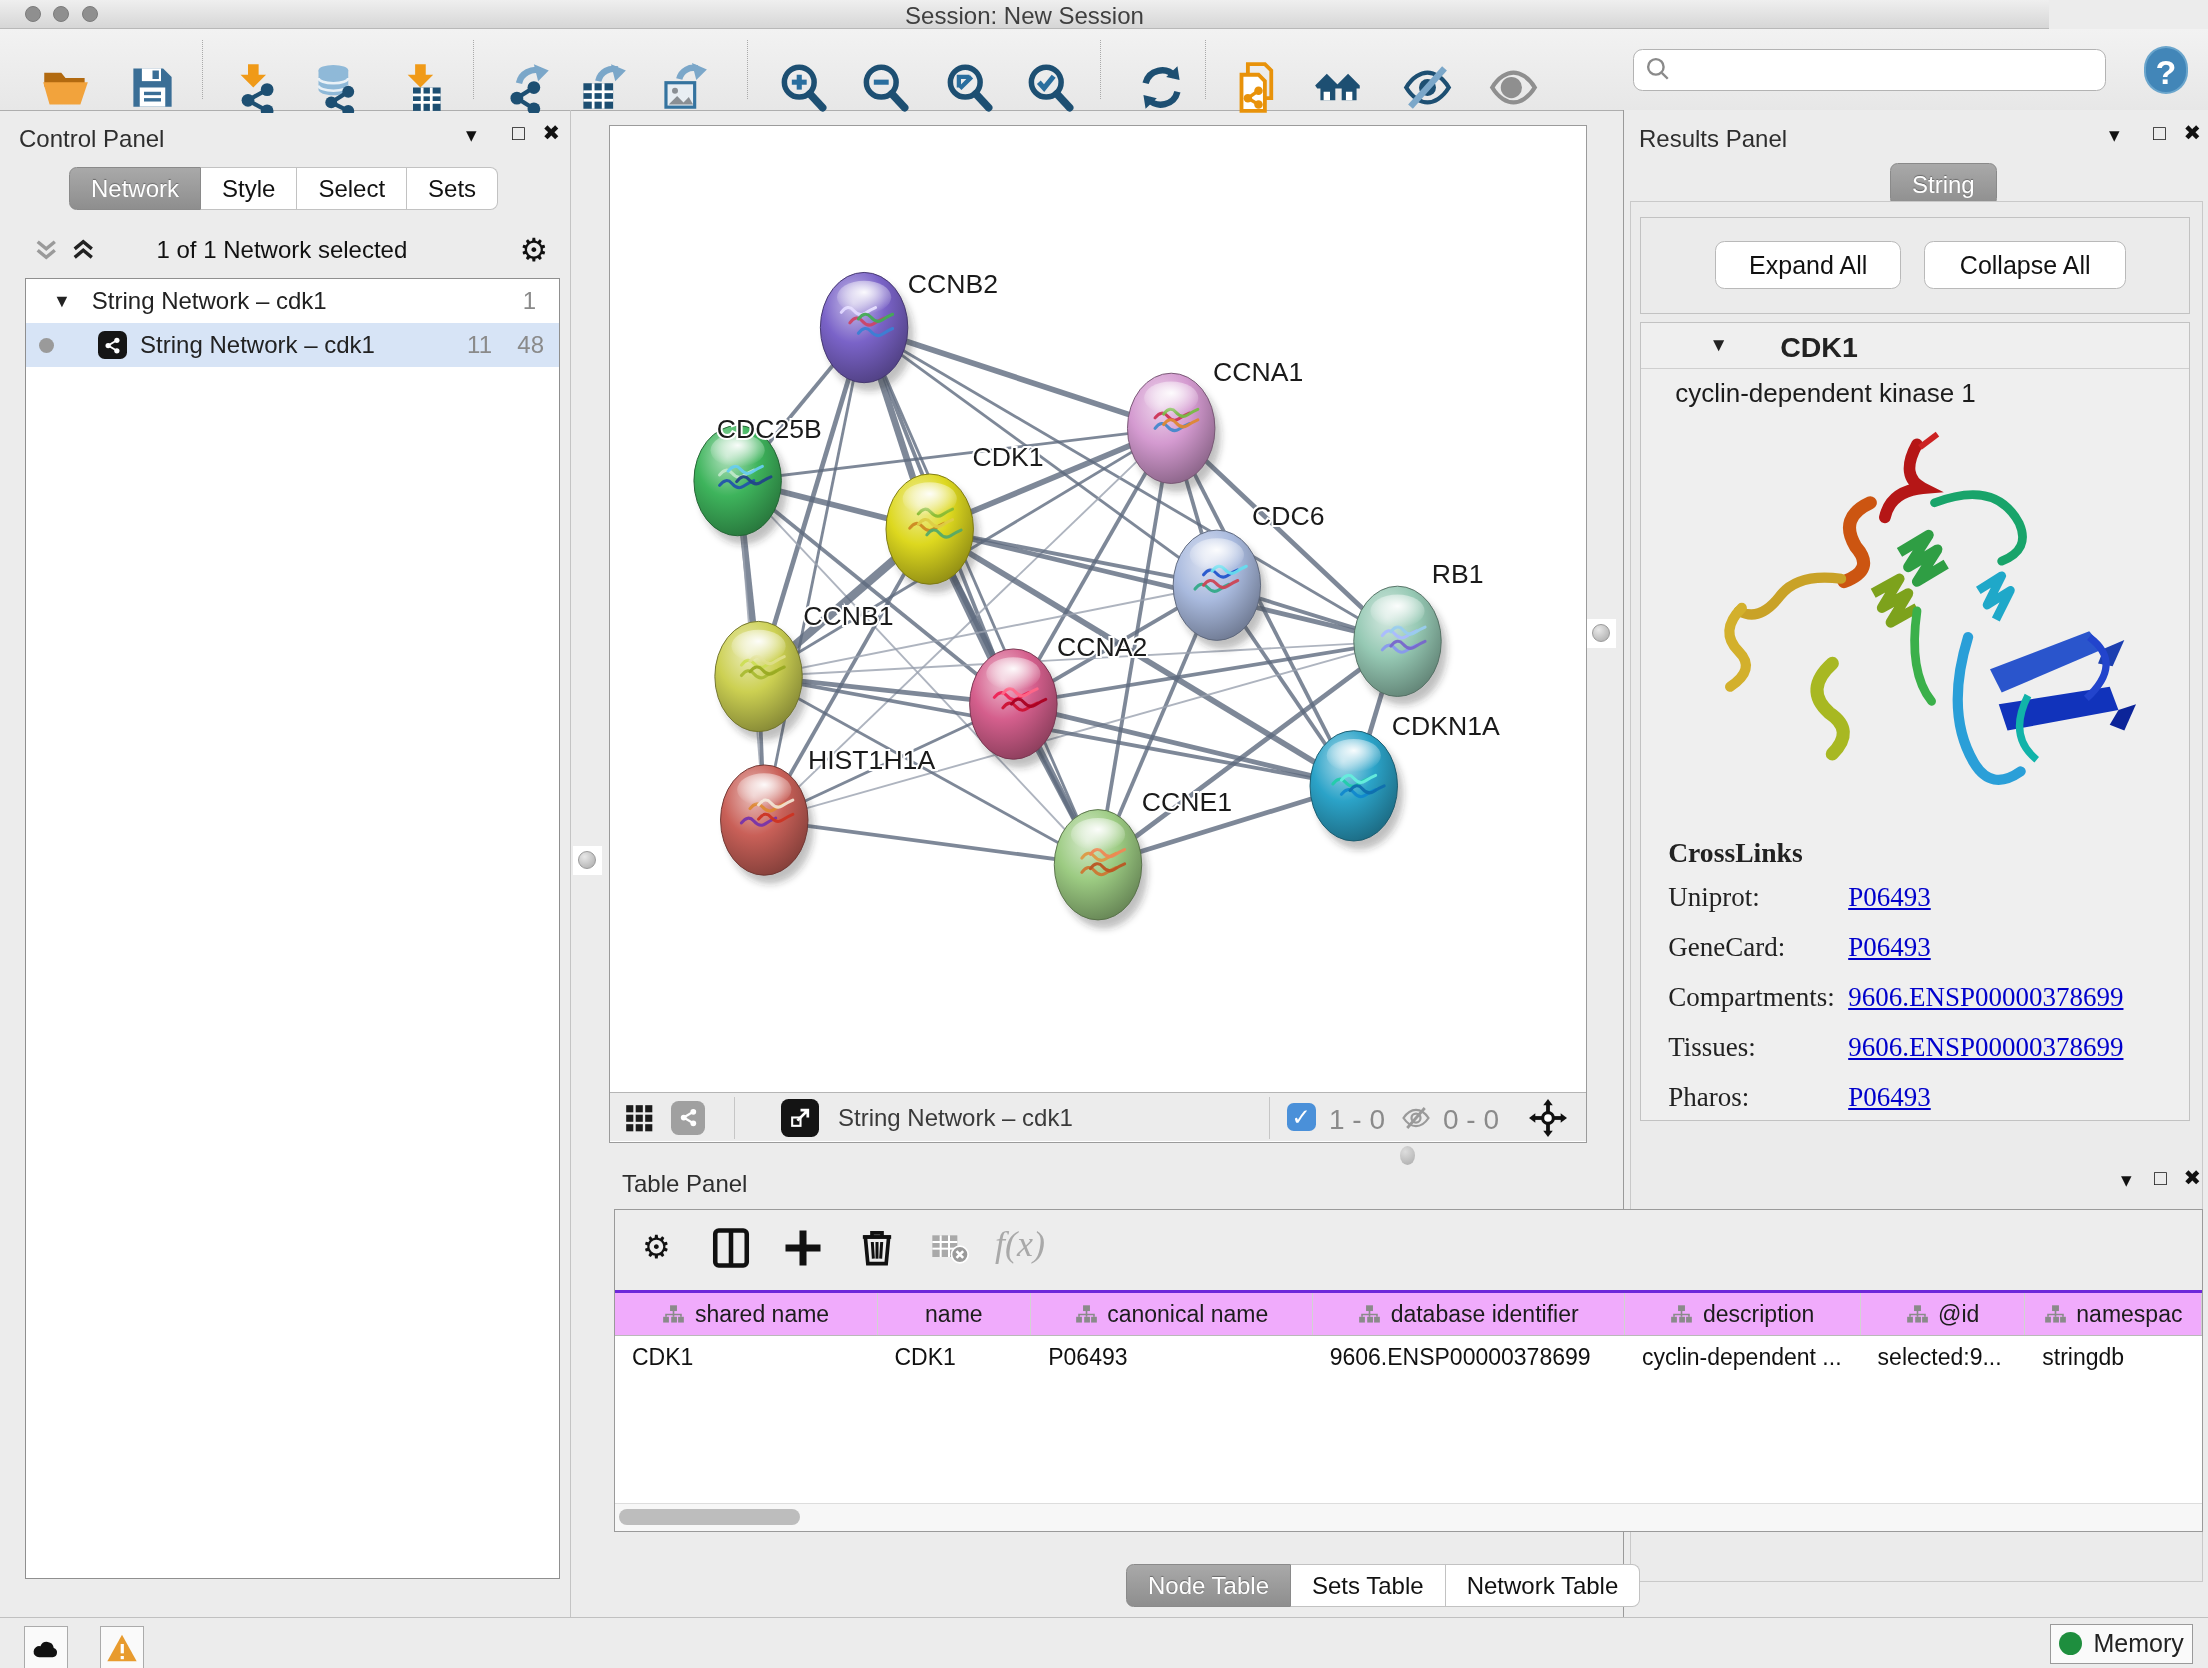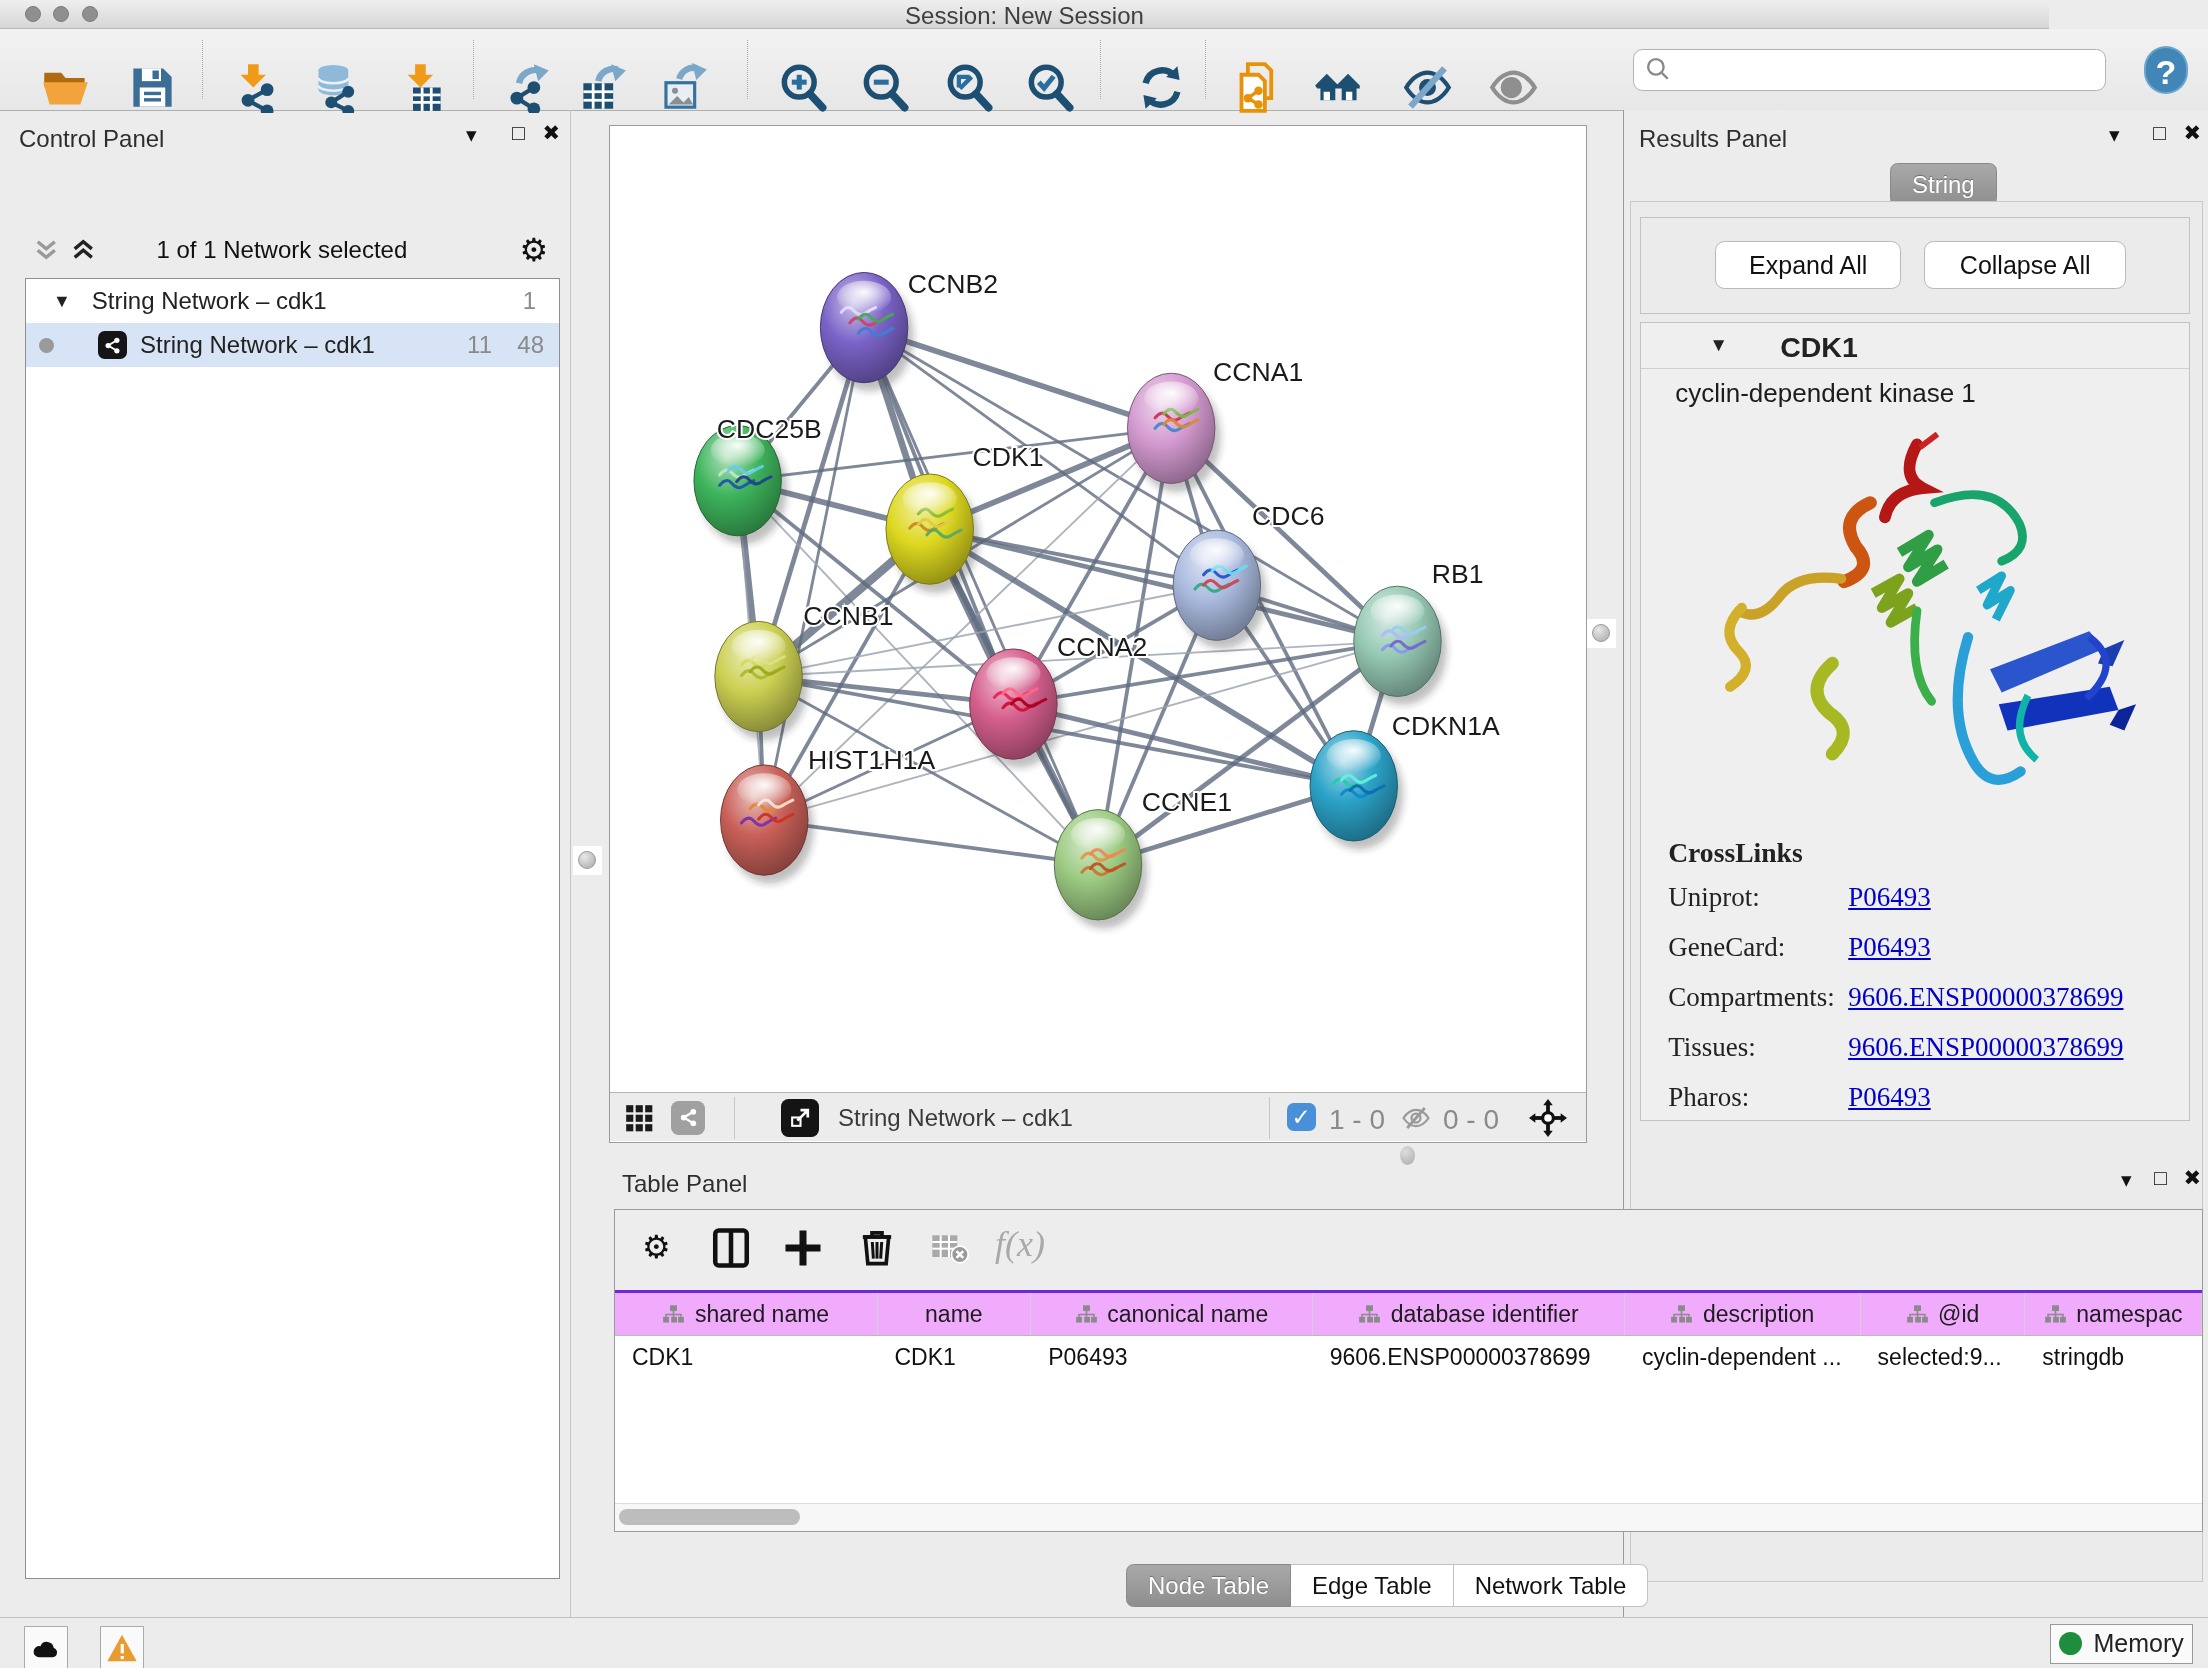--- a/index.html
+++ b/index.html
@@ -280,20 +280,26 @@
   </div>
   <div id="help-btn" class="abs">?</div>
 </div>
 
 <div id="control-panel" class="abs">
   <div class="abs" style="left:19px; top:15px"><span class="panel-title">Control Panel</span></div>
   <span class="abs panel-ctl" style="left:457px; top:13.3px">▾</span>
   <span class="abs panel-ctl" style="left:504px; top:11.4px">□</span>
   <span class="abs panel-ctl" style="left:537px; top:11.4px">✖</span>
 
+  <div class="abs seg" style="left:69px; top:57px">
+      <div class="tab sel">Network</div>
+      <div class="tab">Style</div>
+      <div class="tab">Select</div>
+      <div class="tab">Sets</div>
+    </div>
 
   <div class="abs" style="left:28.5px; top:122px; width:514px; height:38px">
     <span class="abs" style="left:3.8px; top:3.8px">
       <svg viewBox="0 0 20 20" width="28.5" height="28.5">
           <g stroke="#9a9a9a" stroke-width="2.4" fill="none">
             <path d="M4 4l6 5 6-5"></path>
             <path d="M4 10l6 5 6-5"></path>
           </g>
         </svg>
       </span>
@@ -853,21 +859,21 @@
         <div class="td" style="width: 165px;">selected:9...</div>
         <div class="td" style="width: 177px;">stringdb</div>
       </div>
     <div id="tp-hscroll">
         <div id="tp-thumb"></div>
       </div>
   </div>
 
   <div id="tp-tabs" class="abs seg">
       <div class="tab sel">Node Table</div>
-      <div class="tab">Edge Table</div>
+      <div class="tab">Sets Table</div>
       <div class="tab">Network Table</div>
     </div>
 </div>
 
 <div id="status-bar" class="abs">
   <span class="sb-btn" style="left:24px">
     <svg viewBox="0 0 24 24" width="32" height="32">
         <path d="M7 19a4.2 4.2 0 1 1 .8-8.3A5.2 5.2 0 0 1 17.8 12 3.6 3.6 0 0 1 17 19z" fill="#111"></path>
       </svg>
     </span>

